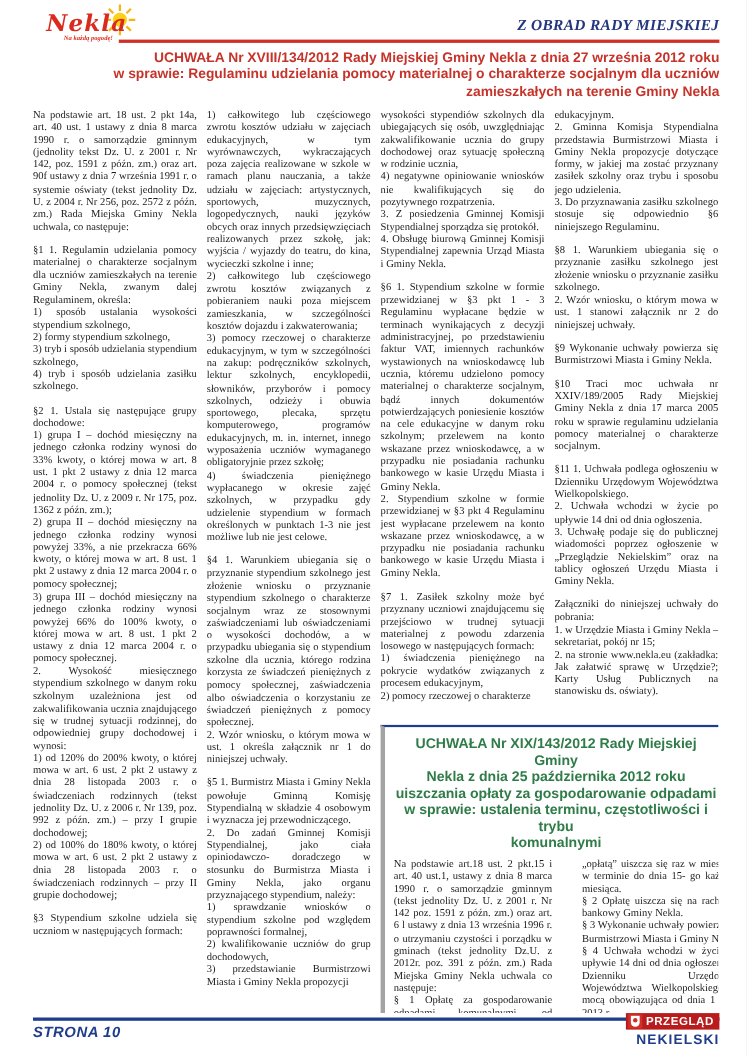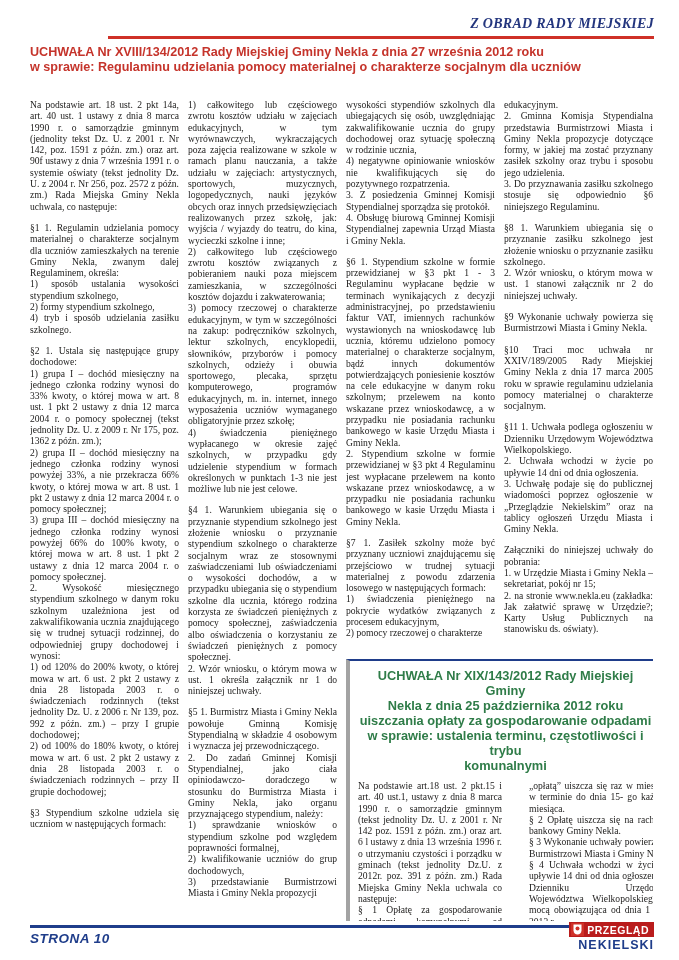--- a/index.html
+++ b/index.html
@@ -12,21 +12,21 @@
   .sun{position:absolute;left:52px;top:-3px;}
   .brand-name{position:absolute;left:0;top:2px;font-family:"DejaVu Serif",serif;
               font-style:italic;font-weight:bold;font-size:21px;color:#d92c1f;letter-spacing:1px;}
   .brand-tagline{position:absolute;left:16px;top:26px;font-style:italic;font-weight:bold;
                  font-size:6px;color:#d92c1f;white-space:nowrap;}
   .section-label{position:absolute;right:25px;top:16px;font-family:"Liberation Serif",serif;
                  font-style:italic;font-weight:bold;font-size:14px;color:#24367e;letter-spacing:.3px;}
   .header-rule{position:absolute;left:108px;right:25px;top:36px;height:3px;background:#cf3128;}
 
   
-  .title1{position:absolute;left:30px;right:25px;top:45px;margin:0;text-align:left;}
+  .title1{position:absolute;left:30px;right:25px;top:45px;margin:0;text-align:right;}
   .t1line{font-family:"Liberation Sans",sans-serif;font-weight:bold;font-size:12.6px;
           line-height:15.3px;color:#c5342b;}
 
   
   .content{position:absolute;left:30px;top:99px;width:624px;height:822px;
            display:flex;gap:9px;}
   .col{width:149px;flex:0 0 149px;overflow:hidden;}
   .para{font-size:9.6px;line-height:11.3px;text-align:justify;margin:0;}
   .para.gap{margin-top:10px;}
   .right-half{flex:0 0 307px;width:307px;display:flex;flex-direction:column;}
@@ -53,35 +53,56 @@
             color:#ffffff;letter-spacing:.5px;}
   .pn-line2{font-family:"Liberation Sans",sans-serif;font-weight:bold;font-size:12.5px;
             color:#1f3d8a;letter-spacing:1px;line-height:13px;}
 </style>
 </head>
 <body>
 
 <div class="page">
 
   <header class="header">
+    <div class="brand">
+      <span class="sun">
+        <svg width="30" height="30" viewBox="0 0 30 30">
+          <g stroke="#f6b40e" stroke-width="2">
+            <line x1="15" y1="1" x2="15" y2="7"></line>
+              <line x1="15" y1="23" x2="15" y2="29"></line>
+            <line x1="1" y1="15" x2="7" y2="15"></line>
+              <line x1="23" y1="15" x2="29" y2="15"></line>
+            <line x1="5" y1="5" x2="9" y2="9"></line>
+              <line x1="21" y1="21" x2="25" y2="25"></line>
+            <line x1="5" y1="25" x2="9" y2="21"></line>
+              <line x1="21" y1="9" x2="25" y2="5"></line>
+          </g>
+          <circle cx="15" cy="15" r="6.5" fill="#fcd116"></circle>
+        </svg>
+      </span>
+      <span class="brand-name">Nekla</span>
+      <span class="brand-tagline">Na każdą pogodę!</span>
+    </div>
     <div class="section-label">Z OBRAD RADY MIEJSKIEJ</div>
     <div class="header-rule"></div>
   </header>
 
   <h1 class="title1">
       <div class="t1line">UCHWAŁA  Nr XVIII/134/2012 Rady Miejskiej Gminy Nekla z dnia 27 września 2012 roku</div>
       <div class="t1line">w sprawie: Regulaminu udzielania pomocy materialnej o charakterze socjalnym dla uczniów</div>
+      <div class="t1line">zamieszkałych na terenie Gminy Nekla</div>
     </h1>
 
   <main class="content">
     <div class="col">
         <div class="para">Na podstawie art. 18 ust. 2 pkt 14a, art. 40 ust. 1 ustawy z dnia 8 marca 1990 r. o samorządzie gminnym (jednolity tekst Dz. U. z 2001 r. Nr 142, poz. 1591 z późn. zm.) oraz art. 90f ustawy z dnia 7 września 1991 r. o systemie oświaty (tekst jednolity Dz. U. z 2004 r. Nr 256, poz. 2572 z późn. zm.) Rada Miejska Gminy Nekla uchwala, co następuje:</div>
         <div class="para gap">§1 1. Regulamin udzielania pomocy materialnej o charakterze socjalnym dla uczniów zamieszkałych na terenie Gminy Nekla, zwanym dalej Regulaminem, określa:</div>
         <div class="para">1) sposób ustalania wysokości stypendium szkolnego,</div>
         <div class="para">2) formy stypendium szkolnego,</div>
+        <div class="para">3) tryb i sposób udzielania stypendium szkolnego,</div>
         <div class="para">4) tryb i sposób udzielania zasiłku szkolnego.</div>
         <div class="para gap">§2 1. Ustala się następujące grupy dochodowe:</div>
         <div class="para">1) grupa I – dochód miesięczny na jednego członka rodziny wynosi do 33% kwoty, o której mowa w art. 8 ust. 1 pkt 2 ustawy z dnia 12 marca 2004 r. o pomocy społecznej (tekst jednolity Dz. U. z 2009 r. Nr 175, poz. 1362 z późn. zm.);</div>
         <div class="para">2) grupa II – dochód miesięczny na jednego członka rodziny wynosi powyżej 33%, a nie przekracza 66% kwoty, o której mowa w art. 8 ust. 1 pkt 2 ustawy z dnia 12 marca 2004 r. o pomocy społecznej;</div>
         <div class="para">3) grupa III – dochód miesięczny na jednego członka rodziny wynosi powyżej 66% do 100% kwoty, o której mowa w art. 8 ust. 1 pkt 2 ustawy z dnia 12 marca 2004 r. o pomocy społecznej.</div>
         <div class="para">2. Wysokość miesięcznego stypendium szkolnego w danym roku szkolnym uzależniona jest od zakwalifikowania ucznia znajdującego się w trudnej sytuacji rodzinnej, do odpowiedniej grupy dochodowej i wynosi:</div>
         <div class="para">1) od 120% do 200% kwoty, o której mowa w art. 6 ust. 2 pkt 2 ustawy z dnia 28 listopada 2003 r. o świadczeniach rodzinnych (tekst jednolity Dz. U. z 2006 r. Nr 139, poz. 992 z późn. zm.) – przy I grupie dochodowej;</div>
         <div class="para">2) od 100% do 180% kwoty, o której mowa w art. 6 ust. 2 pkt 2 ustawy z dnia 28 listopada 2003 r. o świadczeniach rodzinnych – przy II grupie dochodowej;</div>
         <div class="para gap">§3 Stypendium szkolne udziela się uczniom w następujących formach:</div>
       </div>

